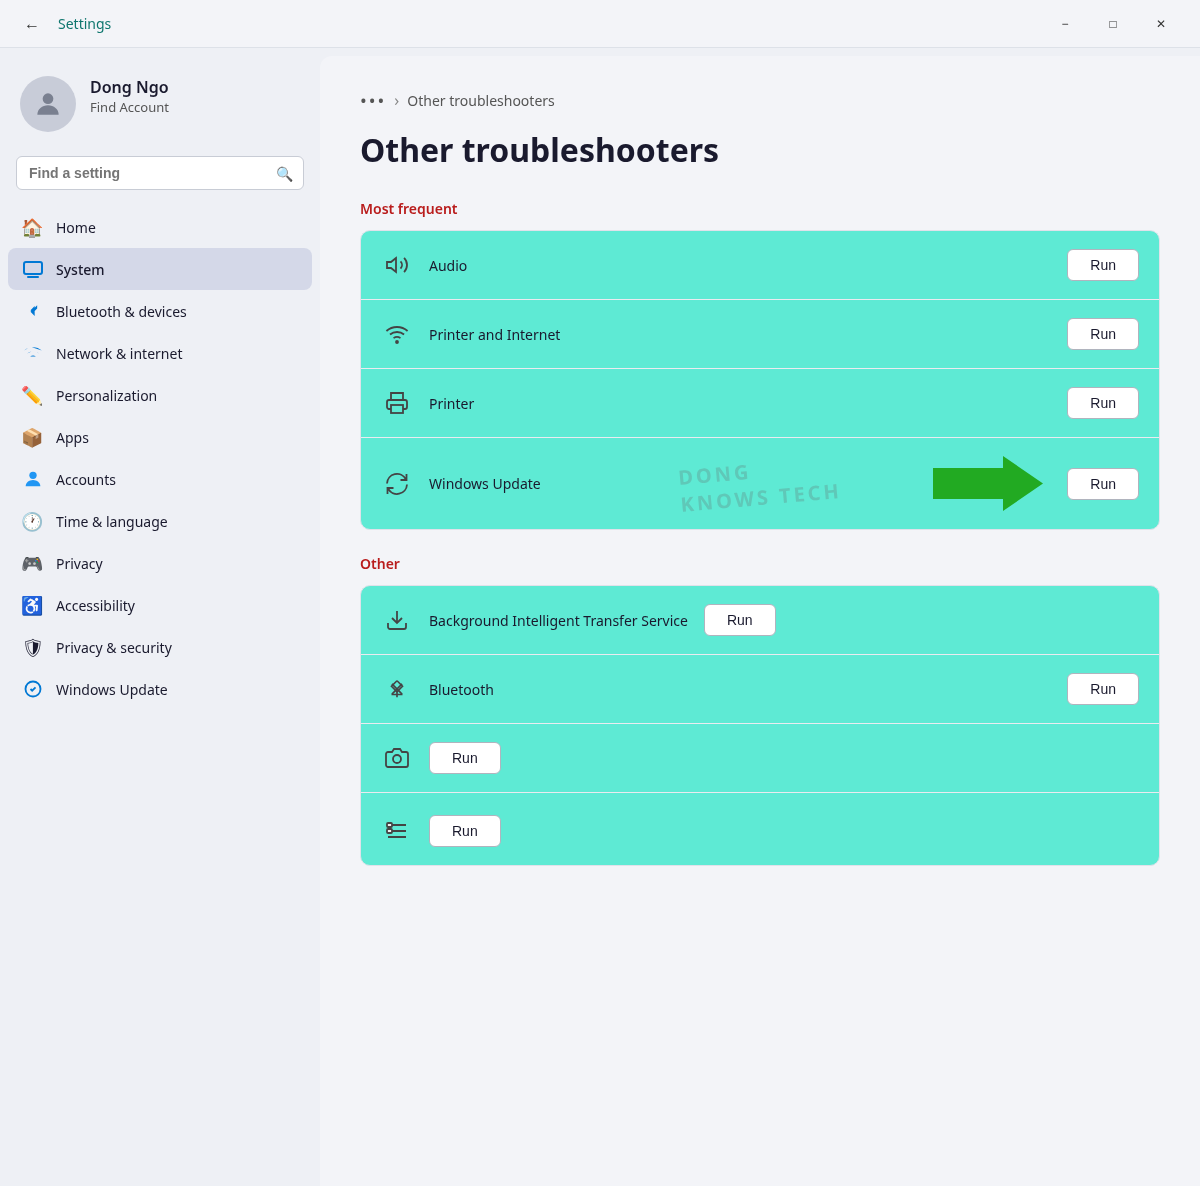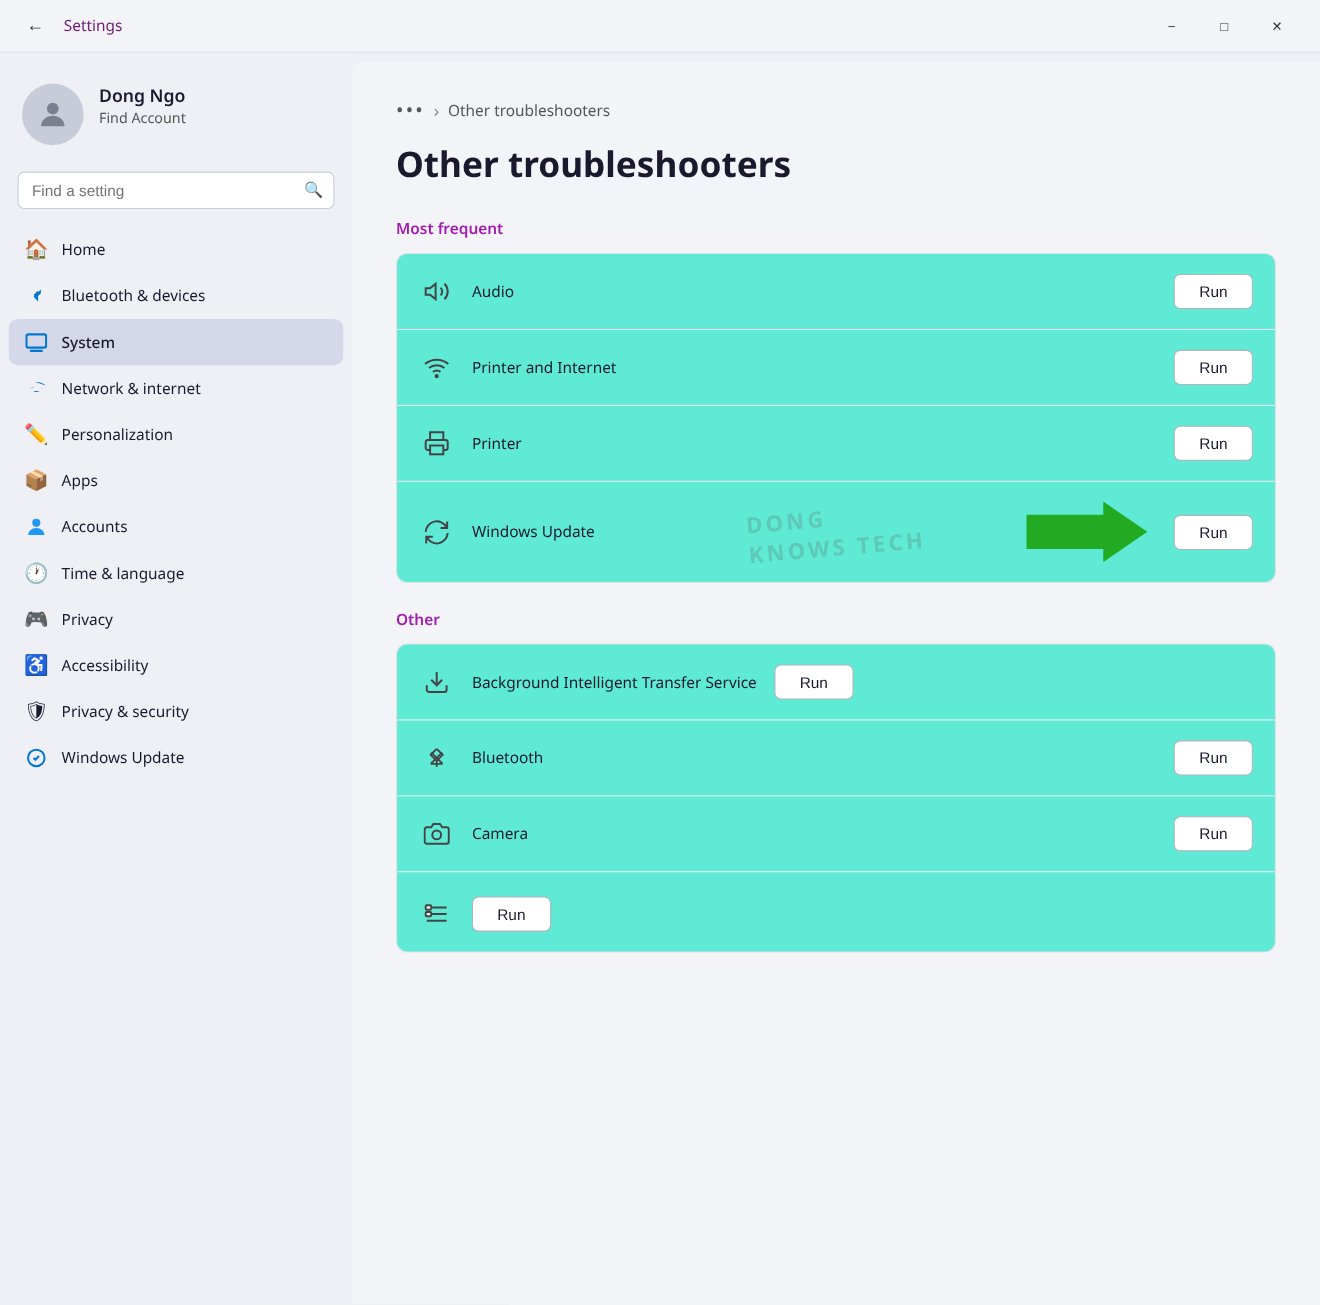--- a/index.html
+++ b/index.html
@@ -33,21 +33,21 @@
       border-radius: 6px;
       border: none;
       background: transparent;
       cursor: pointer;
       display: flex; align-items: center; justify-content: center;
       font-size: 16px;
       color: #333;
     }
     .app-title {
       font-size: 14px;
-      color: #701a75;
+      color: #0f766e;
       font-weight: 400;
     }
     .title-controls {
       display: flex; gap: 2px;
     }
     .ctrl-btn {
       width: 46px; height: 32px;
       border: none; background: transparent;
       cursor: pointer;
       display: flex; align-items: center; justify-content: center;
@@ -98,20 +98,21 @@
     }
     .search-input {
       width: 100%;
       padding: 8px 36px 8px 12px;
       border: 1px solid #c8ccd5;
       border-radius: 6px;
       background: white;
       font-size: 14px;
       color: #333;
       outline: none;
+      font-weight: bold;
     }
     .search-icon-wrap {
       position: absolute; right: 10px; top: 50%;
       transform: translateY(-50%);
       color: #666;
       font-size: 14px;
       pointer-events: none;
     }
 
     .nav-list { list-style: none; padding: 0 8px; }
@@ -154,21 +155,21 @@
     .page-title {
       font-size: 32px;
       font-weight: 700;
       color: #1a1a2e;
       margin-bottom: 28px;
     }
 
     .section-label {
       font-size: 14px;
       font-weight: 600;
-      color: #a21caf;
+      color: #b91c1c;
       margin-bottom: 12px;
       margin-top: 4px;
     }
 
     .troubleshooter-list {
       background: #5eead4;
       border-radius: 10px;
       overflow: hidden;
       margin-bottom: 24px;
       border: 1px solid #e0e2ea;
@@ -262,36 +263,36 @@
     <div class="search-box">
       <input class="search-input" type="text" placeholder="Find a setting" style="">
       <span class="search-icon-wrap">🔍</span>
     </div>
 
     <ul class="nav-list">
       <li class="nav-item">
         <span class="nav-icon">🏠</span>
         <span>Home</span>
       </li>
+      <li class="nav-item active">
+        <span class="nav-icon" style="color:#0078d4; font-size:16px;">
+          <svg width="20" height="20" viewBox="0 0 20 20" fill="none" xmlns="http://www.w3.org/2000/svg">
+            <rect x="1" y="3" width="18" height="12" rx="2" stroke="#0078d4" stroke-width="2" fill="none"></rect>
+            <rect x="4" y="17" width="12" height="2" rx="1" fill="#0078d4"></rect>
+          </svg>
+        </span>
+        <span>System</span>
+      </li>
       <li class="nav-item">
         <span class="nav-icon" style="color:#0078d4;">
           <svg width="20" height="20" viewBox="0 0 24 24" fill="#0078d4">
               <path d="M17 5l-8 8 5 5V6l-5 5 8 8-5-5 5-5z"></path>
             </svg>
         </span>
         <span>Bluetooth &amp; devices</span>
-      </li>
-      <li class="nav-item active">
-        <span class="nav-icon" style="color:#0078d4; font-size:16px;">
-          <svg width="20" height="20" viewBox="0 0 20 20" fill="none" xmlns="http://www.w3.org/2000/svg">
-            <rect x="1" y="3" width="18" height="12" rx="2" stroke="#0078d4" stroke-width="2" fill="none"></rect>
-            <rect x="4" y="17" width="12" height="2" rx="1" fill="#0078d4"></rect>
-          </svg>
-        </span>
-        <span>System</span>
       </li>
       <li class="nav-item">
         <span class="nav-icon" style="color:#0078d4;">
           <svg width="20" height="20" viewBox="0 0 24 24" fill="#0078d4">
               <path d="M1 1l22 22M16.72 11.06A10.94 10.94 0 0119 12.55M5 12.55a10.94 10.94 0 015.17-2.39M10.71 5.05A16 16 0 0122.56 9M1.42 9a15.91 15.91 0 014.7-2.88M8.53 16.11a6 6 0 016.95 0M12 20h.01"></path>
             </svg>
         </span>
         <span>Network &amp; internet</span>
       </li>
       <li class="nav-item">
@@ -437,21 +438,20 @@
         <button class="run-btn">Run</button>
       </div>
 
       <div class="troubleshooter-item">
         <div class="item-icon">
           <svg width="24" height="24" viewBox="0 0 24 24" fill="none" stroke="#444" stroke-width="1.8">
             <path d="M23 19a2 2 0 01-2 2H3a2 2 0 01-2-2V8a2 2 0 012-2h4l2-3h6l2 3h4a2 2 0 012 2z"></path>
             <circle cx="12" cy="13" r="4"></circle>
           </svg>
         </div>
-        <span class="item-text">Camera</span>
         <button class="run-btn">Run</button>
       </div>
 
       <div class="troubleshooter-item">
         <div class="item-icon" style="align-self:flex-start; margin-top:4px;">
           <svg width="24" height="24" viewBox="0 0 24 24" fill="none" stroke="#444" stroke-width="1.8">
             <line x1="3" y1="12" x2="21" y2="12"></line>
             <line x1="3" y1="6" x2="21" y2="6"></line>
             <line x1="3" y1="18" x2="21" y2="18"></line>
             <rect x="2" y="4" width="5" height="4" rx="1" fill="#eee" stroke="#444"></rect>

